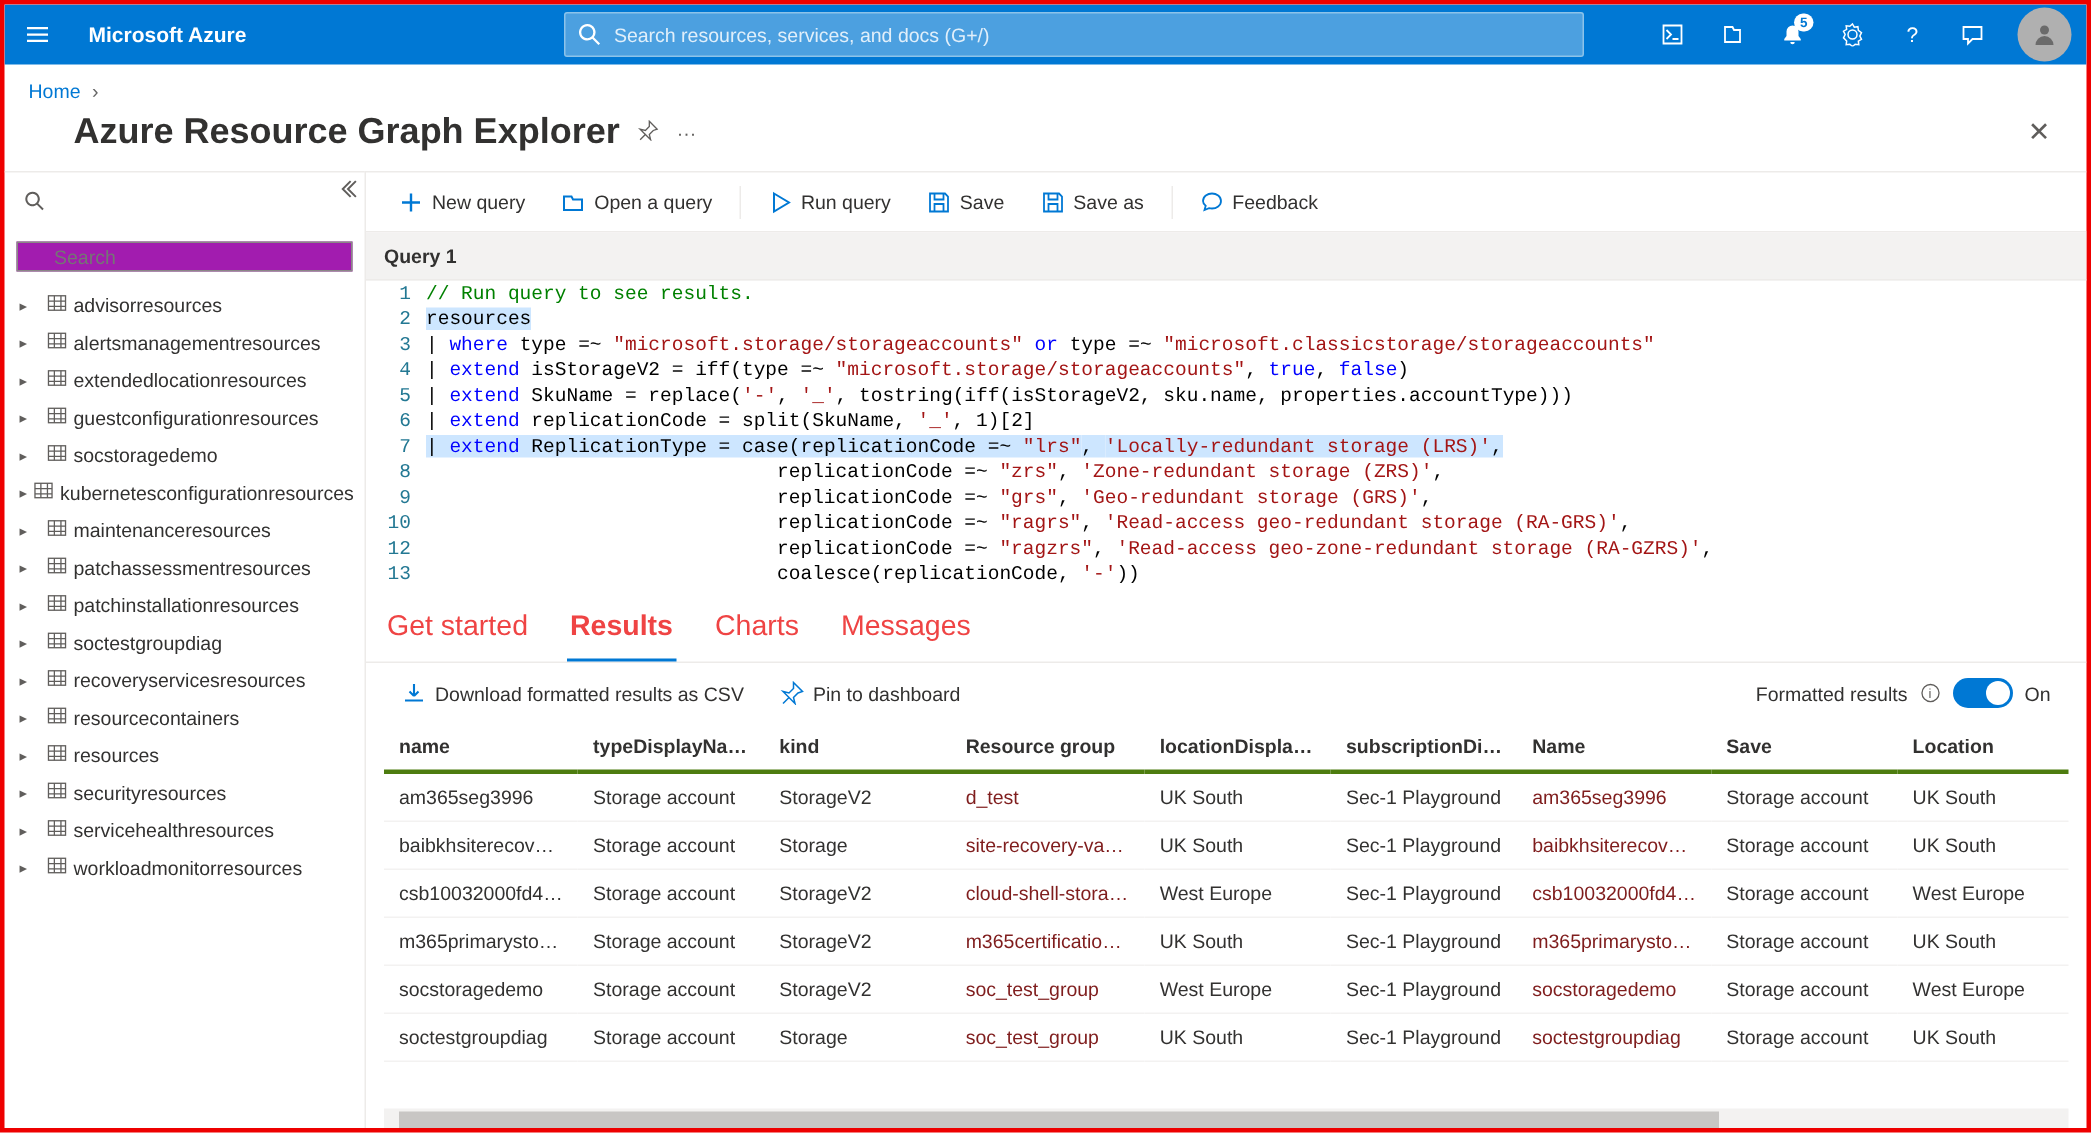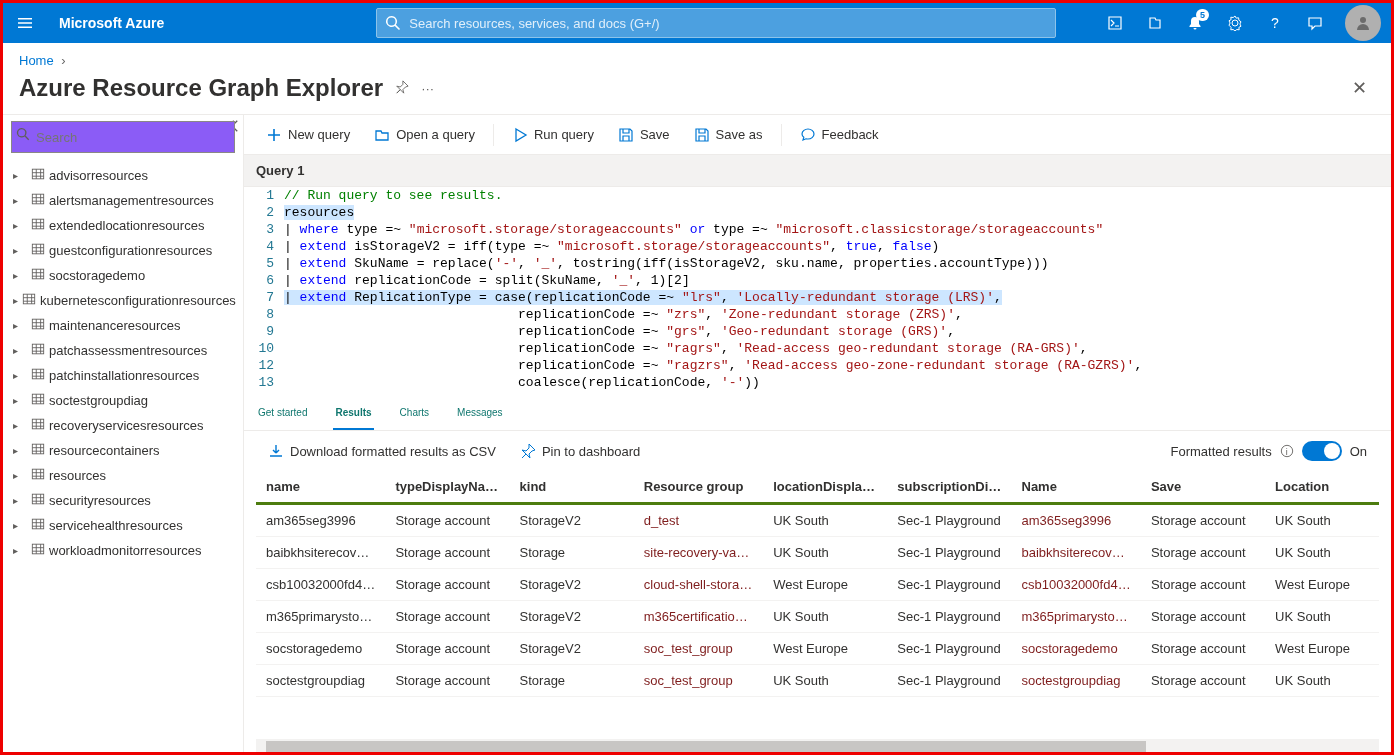--- a/index.html
+++ b/index.html
@@ -16,31 +16,31 @@
 .topbar .spacer { flex:1; }
 .topbar .tbicons { display:flex; align-items:center; }
 .topbar .tbicon { width:40px; height:40px; display:flex; justify-content:center; align-items:center; cursor:pointer; position:relative; }
 .topbar .tbicon .badge { position:absolute; top:6px; right:6px; background:#fff; color:#0078d4; font-size:9px; font-weight:600; border-radius:8px; padding:0 4px; line-height:12px; }
 .topbar .avatar { width:36px; height:36px; border-radius:50%; background:#b0b0b0; margin:0 10px; display:flex; justify-content:center; align-items:center; }
 
 
 .crumbs { padding: 10px 16px 4px; }
 .crumbs a { color:#0078d4; text-decoration:none; font-size:13px; }
 .crumbs .sep { color:#666; margin:0 4px; }
-.titlebar { display:flex; align-items:center; padding: 2px 16px 12px; }
+.titlebar { display:flex; align-items:center; padding: 2px 16px 12px; margin-left: 30px; }
 .titlebar h1 { font-size:24px; font-weight:600; }
 .titlebar .pin, .titlebar .more { margin-left:12px; color:#605e5c; cursor:pointer; }
 .titlebar .close { margin-left:auto; margin-right:8px; font-size:18px; color:#605e5c; cursor:pointer; }
 
 .workspace { display:flex; height:calc(100% - 108px); }
 
 
 .sidebar { width:240px; border-top:1px solid #edebe9; padding:6px 8px 0; position:relative; }
 .sidebar .collapse { position:absolute; top:4px; right:4px; color:#605e5c; cursor:pointer; }
-.sidebar .sidesearch { width:100%; height:32px; border:1px solid #8a8886; padding:0 6px 0 24px; font-size:13px; background:#8b5cf6; }
+.sidebar .sidesearch { width:100%; height:20px; border:1px solid #8a8886; padding:0 6px 0 24px; font-size:13px; background:#a21caf;margin-top:40px; }
 .sidebar .searchwrap { position:relative; margin-bottom:10px; }
 .sidebar .searchwrap svg { position:absolute; left:5px; top:6px; color:#605e5c; }
 .sidebar .tree { list-style:none; }
 .sidebar .tree li { display:flex; align-items:center; padding:4px 2px; font-size:13px; color:#323130; cursor:pointer; }
 .sidebar .tree li .chev { width:14px; color:#605e5c; font-size:10px; }
 .sidebar .tree li .ticon { margin:0 4px; color:#605e5c; }
 
 
 .main { flex:1; display:flex; flex-direction:column; border-left:1px solid #edebe9; border-top:1px solid #edebe9; min-width:0; }
 .toolbar { height:40px; display:flex; align-items:center; padding:0 12px; border-bottom:1px solid #edebe9; gap:4px; }
@@ -55,21 +55,21 @@
 .editor .gutter { width:40px; text-align:right; padding-right:10px; color:#237893; user-select:none; flex-shrink:0; }
 .editor .code { white-space:pre; flex:1; }
 .c-comment { color:#008000; }
 .c-kw { color:#0000ff; }
 .c-str { color:#a31515; }
 .c-op { color:#000; }
 .c-pl { color:#000; }
 .c-sel { background:#cde6ff; }
 
 .tabs { display:flex; border-bottom:1px solid #edebe9; padding:0 12px; gap:24px; margin-top:6px; }
-.tabs .tab { padding:10px 2px; font-size:10px; color:#0f766e; cursor:pointer; }
+.tabs .tab { padding:10px 2px; font-size:19px; color:#ef4444; cursor:pointer; }
 .tabs .tab.active { border-bottom:2px solid #0078d4; font-weight:600; }
 
 .resultbar { display:flex; align-items:center; padding:10px 24px; gap:24px; }
 .resultbar .rbtn { display:flex; align-items:center; gap:6px; color:#323130; font-size:13px; cursor:pointer; }
 .resultbar .rbtn svg { color:#0078d4; }
 .resultbar .spacer { flex:1; }
 .resultbar .toggle { display:flex; align-items:center; gap:8px; font-size:13px; }
 .resultbar .switch { width:40px; height:20px; background:#0078d4; border-radius:10px; position:relative; cursor:pointer; }
 .resultbar .switch::after { content:""; position:absolute; right:2px; top:2px; width:16px; height:16px; background:#fff; border-radius:50%; }
 

